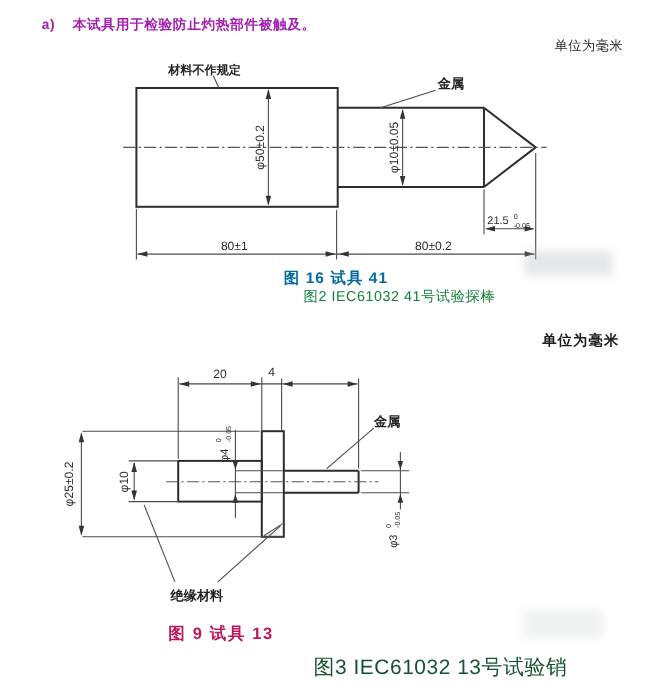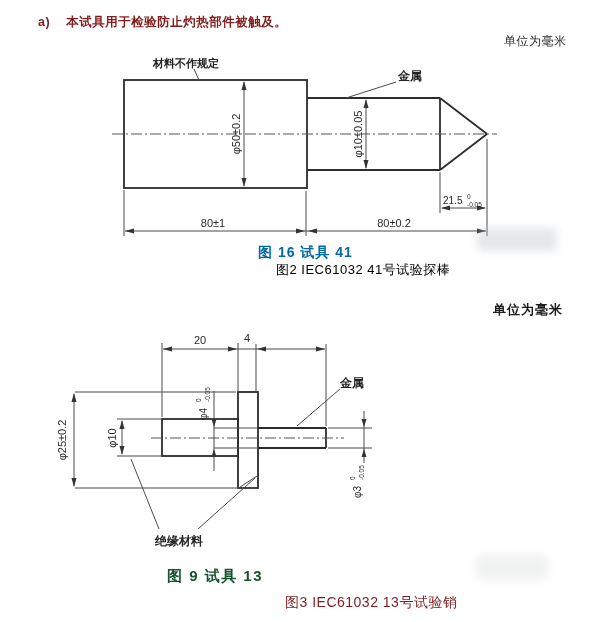--- a/index.html
+++ b/index.html
@@ -2,28 +2,28 @@
 <html><head>
 <meta charset="utf-8">
 <style>
   html,body{margin:0;padding:0;}
   body{
     width:600px;height:622px;position:relative;background:#ffffff;
     font-family:"Liberation Sans","DejaVu Sans",sans-serif;color:#222;
     overflow:hidden;
   }
   .abs{position:absolute;}
-  .note{top:14px;left:38px;font-size:12.5px;font-weight:600;letter-spacing:.5px;color:#7f1d1d;}
+  .note{top:14px;left:38px;font-size:12.5px;font-weight:600;letter-spacing:.5px;color:#a21caf;}
   .note .lbl{margin-right:16px;}
   .unit1{top:33px;left:504px;font-size:12px;font-weight:500;color:#2a2a2a;letter-spacing:.5px;}
   .unit2{top:301px;left:493px;font-size:13px;font-weight:700;color:#1d1d1d;letter-spacing:1px;}
   .cap-bold1{top:244px;left:258px;font-size:14px;font-weight:700;color:#0369a1;letter-spacing:1px;}
-  .cap-sub1{top:261px;left:276px;font-size:13px;color:#000000;letter-spacing:.5px;}
-  .cap-bold2{top:567px;left:167px;font-size:15px;font-weight:700;color:#14532d;letter-spacing:1.5px;}
-  .cap-sub2{top:594px;left:285px;font-size:14px;color:#7f1d1d;letter-spacing:.5px;}
+  .cap-sub1{top:261px;left:276px;font-size:13px;color:#15803d;letter-spacing:.5px;}
+  .cap-bold2{top:567px;left:153px;font-size:15px;font-weight:700;color:#be185d;letter-spacing:1.5px;}
+  .cap-sub2{top:594px;left:285px;font-size:19px;color:#14532d;letter-spacing:.5px;}
   .wm{background:rgba(190,193,196,.38);filter:blur(4px);border-radius:3px;}
   .wm1{top:228px;left:477px;width:80px;height:23px;}
   .wm2{top:555px;left:476px;width:72px;height:25px;background:rgba(205,207,210,.30);}
   svg{position:absolute;top:0;left:0;}
   svg text{font-family:"Liberation Sans","DejaVu Sans",sans-serif;fill:#2a2a2a;}
   .dim{font-size:11px;}
   .dimsm{font-size:10px;}
   .tol{font-size:6.5px;}
   .cjk{font-size:12px;font-weight:600;fill:#242424;}
   .cjksm{font-size:11px;font-weight:600;fill:#242424;}

